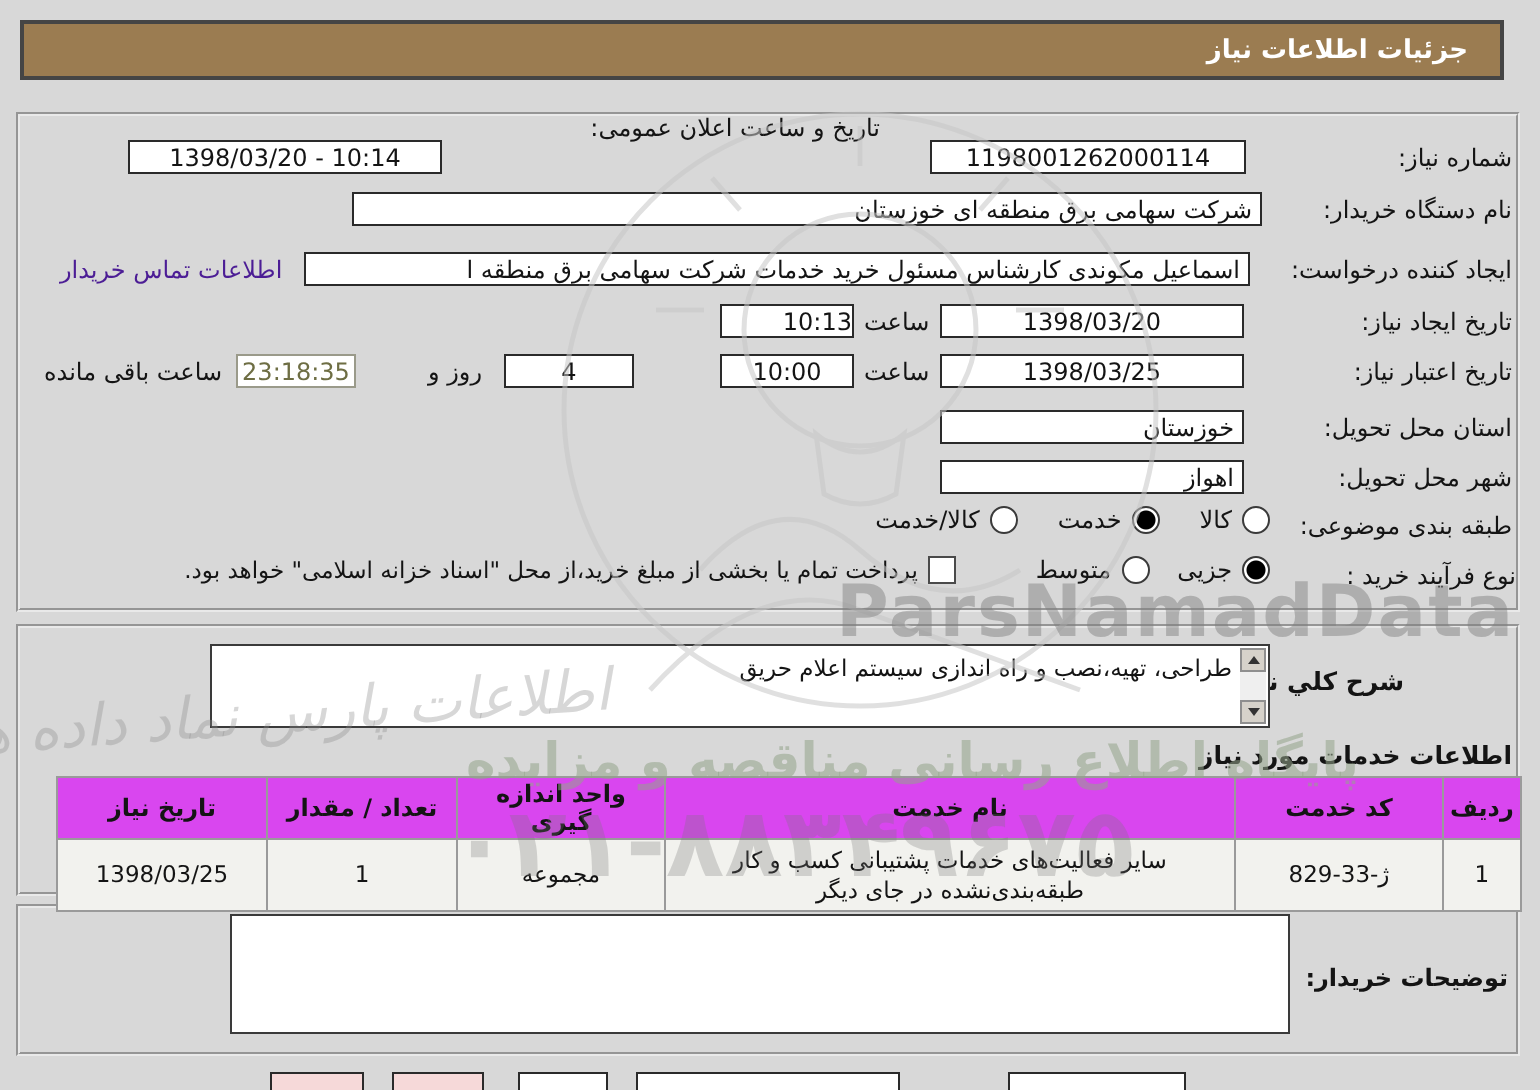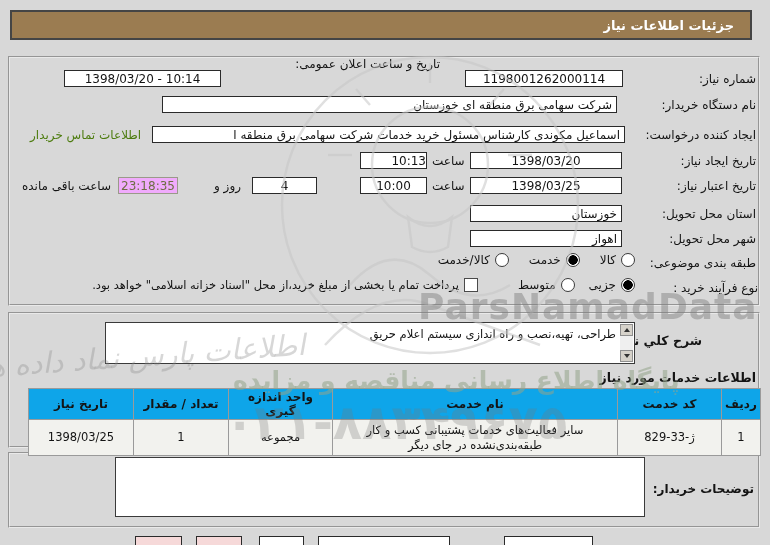--- a/index.html
+++ b/index.html
@@ -27,23 +27,23 @@
   
   .lbl{z-index:3;white-space:nowrap;}
   .lbl.bold{font-weight:bold;}
   .inp{
     z-index:3;background:#ffffff;border:1px solid #2a2a2a;height:17px;
     line-height:17px;box-sizing:border-box;overflow:hidden;white-space:nowrap;
   }
   .center{text-align:center;}
   .ltr{direction:ltr;}
   .rpad{padding-right:4px;text-align:right;}
-  .link{z-index:3;color:#4d7c0f;white-space:nowrap;cursor:pointer;}
+  .link{z-index:3;color:#4c1d95;white-space:nowrap;cursor:pointer;}
   .hl{
-    z-index:3;background:#f0abfc;border:1px solid #9a9a8a;height:17px;line-height:16px;
+    z-index:3;background:#ffffff;border:1px solid #9a9a8a;height:17px;line-height:16px;
     box-sizing:border-box;text-align:center;color:#6e6e44;
   }
   
   .optrow{z-index:3;display:flex;direction:rtl;align-items:center;gap:20px;}
   .opt{display:flex;align-items:center;gap:5px;white-space:nowrap;}
   .radio{
     width:12px;height:12px;border-radius:50%;
     border:1px solid #3a3a3a;background:#fff;display:inline-block;flex:0 0 auto;
   }
   .radio.checked{background:radial-gradient(circle at 50% 50%, #000 0 4.5px, #fff 5px);}
@@ -66,21 +66,21 @@
   #notes-area{left:115px;top:457px;width:530px;height:60px;}
   
   #svc-table{
     position:absolute;left:28px;top:388px;z-index:3;
     border-collapse:collapse;table-layout:fixed;direction:rtl;
     font-size:12px;background:#f2f2ee;
   }
   #svc-table th,#svc-table td{
     border:1px solid #9a9a9a;padding:1px 3px;box-sizing:border-box;
   }
-  #svc-table th{background:#0ea5e9;font-weight:bold;height:24px;text-align:center;}
+  #svc-table th{background:#d946ef;font-weight:bold;height:24px;text-align:center;}
   #svc-table td{height:36px;text-align:center;font-size:11.5px;line-height:15px;}
   
   .fbtn{z-index:3;top:536px;height:22px;border:1px solid #2a2a2a;background:#fff;box-sizing:border-box;}
   .fbtn.pink{background:#f6d9d9;}
   
   .wm{z-index:6;pointer-events:none;}
   #wm-latin{left:418px;top:286px;font-size:36px;font-weight:bold;color:rgba(125,125,125,.45);letter-spacing:1px;direction:ltr;white-space:nowrap;}
   #wm-callig{left:-20px;top:322px;width:810px;font-size:29px;font-style:italic;color:rgba(140,140,140,.35);transform:rotate(-4deg);white-space:nowrap;text-align:left;direction:rtl;}
   #wm-slogan{left:233px;top:366px;font-size:25px;font-weight:bold;color:rgba(148,164,138,.55);white-space:nowrap;}
   #wm-phone{left:225px;top:394px;font-size:48px;font-weight:bold;letter-spacing:10px;color:rgba(120,120,120,.28);direction:ltr;white-space:nowrap;}
@@ -94,21 +94,21 @@
 </div>
 
 <div class="abs frame" id="panel-form"></div>
 
 <div class="abs lbl" style="right:14px;top:72px;">شماره نیاز:</div>
 <div class="abs inp center ltr" style="left:465px;top:70px;width:158px;">1198001262000114</div>
 <div class="abs lbl" style="right:330px;top:57px;">تاریخ و ساعت اعلان عمومی:</div>
 <div class="abs inp center ltr" style="left:64px;top:70px;width:157px;">1398/03/20 - 10:14</div>
 
 <div class="abs lbl" style="right:14px;top:98px;">نام دستگاه خریدار:</div>
-<div class="abs inp rpad" style="left:162px;top:96px;width:455px;">شرکت سهامی برق منطقه ای خوزستان</div>
+<div class="abs inp rpad" style="left:176px;top:96px;width:455px;">شرکت سهامی برق منطقه ای خوزستان</div>
 
 <div class="abs lbl" style="right:14px;top:128px;">ایجاد کننده درخواست:</div>
 <div class="abs inp rpad" style="left:152px;top:126px;width:473px;">اسماعیل مکوندی کارشناس مسئول خرید خدمات شرکت سهامی برق منطقه ا</div>
 <div class="abs link" style="left:30px;top:128px;">اطلاعات تماس خریدار</div>
 
 <div class="abs lbl" style="right:14px;top:154px;">تاریخ ایجاد نیاز:</div>
 <div class="abs inp center ltr" style="left:470px;top:152px;width:152px;">1398/03/20</div>
 <div class="abs lbl" style="left:432px;top:154px;">ساعت</div>
 <div class="abs inp center ltr" style="left:360px;top:152px;width:67px;text-align:right;">10:13</div>
 

